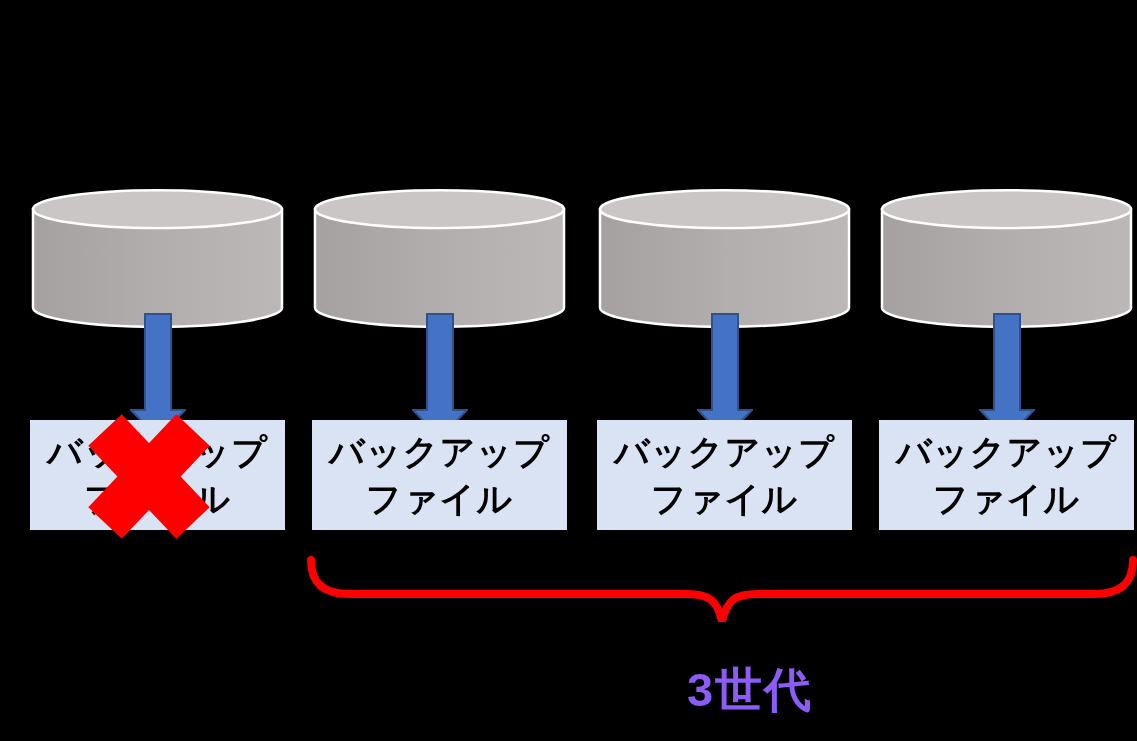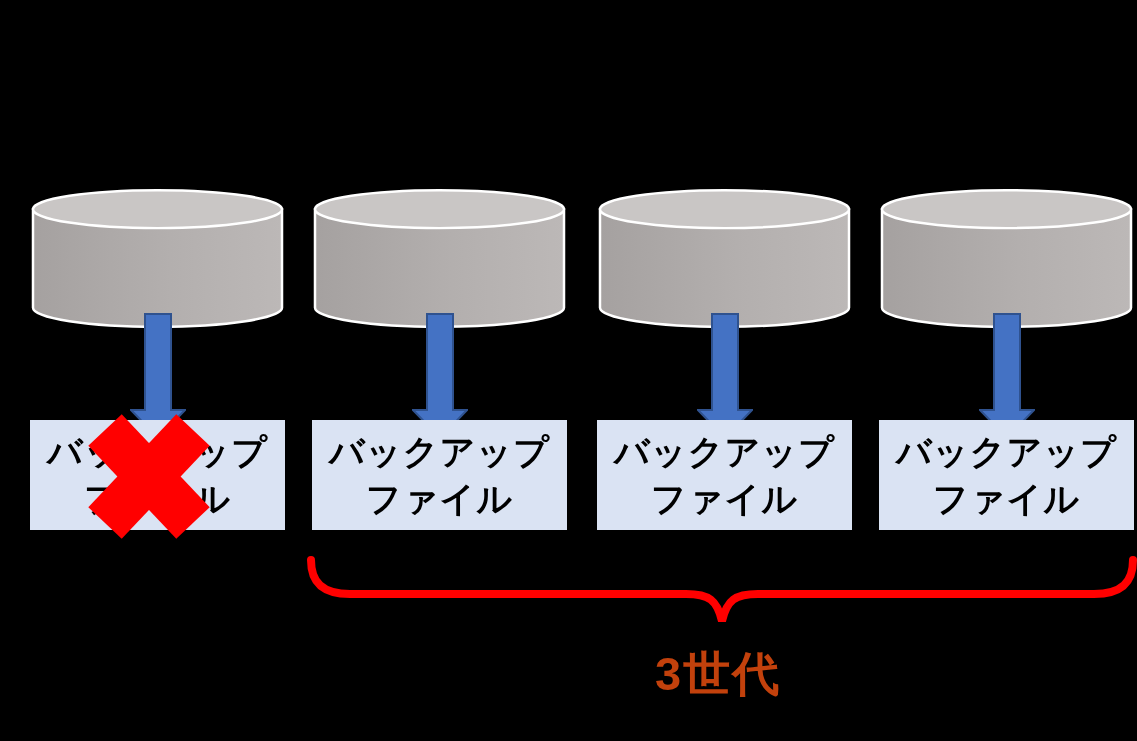--- a/index.html
+++ b/index.html
@@ -64,24 +64,25 @@
   .brace-svg {
     position: absolute;
     top: 0;
     left: 0;
     width: 1137px;
     height: 741px;
     pointer-events: none;
   }
   .generation-label {
     position: absolute;
-    top: 650px;
+    top: 666px;
     left: 655px;
     width: 190px;
-    color: #c2410c;
+    text-align: center;
+    color: #8b5cf6;
     font-size: 47px;
     font-weight: bold;
     line-height: 1;
     letter-spacing: 2px;
   }
 </style>
 </head>
 <body>
 
 <div class="canvas">

